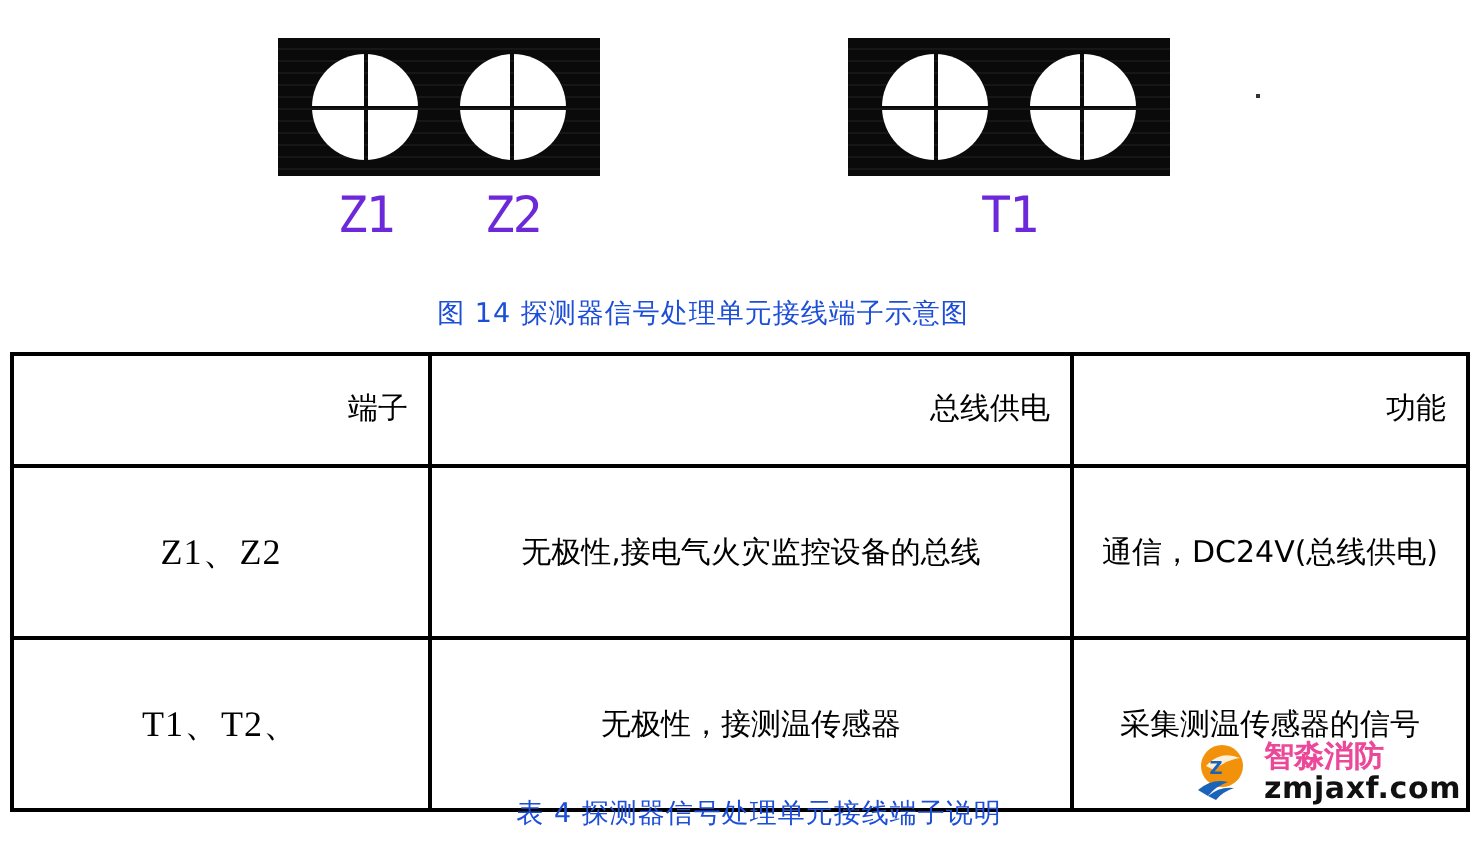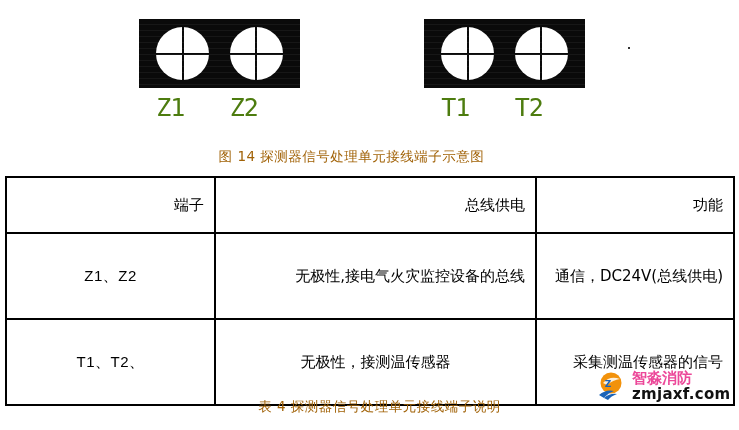--- a/index.html
+++ b/index.html
@@ -89,46 +89,47 @@
     width: 161px;
     height: 34px;
     display: flex;
     align-items: flex-start;
     justify-content: space-around;
     padding: 6px 7px 0 7px;
     box-sizing: border-box;
   }
   .term-labels .pin-label {
     width: 53px;
+    text-align: center;
     font-family: "DejaVu Sans Mono", "Liberation Mono", monospace;
     font-size: 25px;
     line-height: 28px;
     letter-spacing: -1px;
-    color: #4d7c0f;
+    color: #6d28d9;
   }
 
   
   .ink-speck {
     position: absolute;
     left: 628px;
     top: 47px;
     width: 2px;
     height: 2px;
     background: #333333;
   }
 
   
   .caption {
     position: absolute;
     left: 0;
     width: 703px;
     text-align: center;
     font-family: "DejaVu Sans", "Liberation Sans", sans-serif;
     font-size: 13.5px;
-    color: #a16207;
+    color: #1d4ed8;
     letter-spacing: 0.5px;
   }
   .caption-figure { top: 148px; }
   .caption-table  { top: 398px; padding-left: 28px; }
 
   
   .spec-table {
     position: absolute;
     left: 5px;
     top: 176px;
@@ -156,25 +157,25 @@
     text-align: right;
     line-height: 30px;
     padding: 12px 10px;
     font-family: Liberation Serif, serif;
   }
   .head-row td { height: 42px; }
 
   .data-row td { height: 84px; }
 
   .cell-center { text-align: center; }
-  .cell-left   { text-align: right; }
+  .cell-left   { text-align: center; }
 
   .mono {
-    font-family: Liberation Sans, sans-serif;
-    font-size: 15px;
+    font-family: Liberation Serif, serif;
+    font-size: 18px;
     letter-spacing: 0.5px;
   }
 
   
   .watermark {
     position: absolute;
     left: 596px;
     top: 368px;
     width: 138px;
     height: 36px;
@@ -238,21 +239,20 @@
         <span class="slot-h"></span>
         <span class="slot-v"></span>
       </div>
       <div class="screw">
         <span class="slot-h"></span>
         <span class="slot-v"></span>
       </div>
     </div>
     <div class="term-labels">
       <span class="pin-label">T1</span>
-      <span class="pin-label">T2</span>
     </div>
   </div>
 
   <span class="ink-speck"></span>
 </div>
 
 <div class="caption caption-figure">图 14  探测器信号处理单元接线端子示意图</div>
 
 <table class="spec-table">
   <colgroup>

